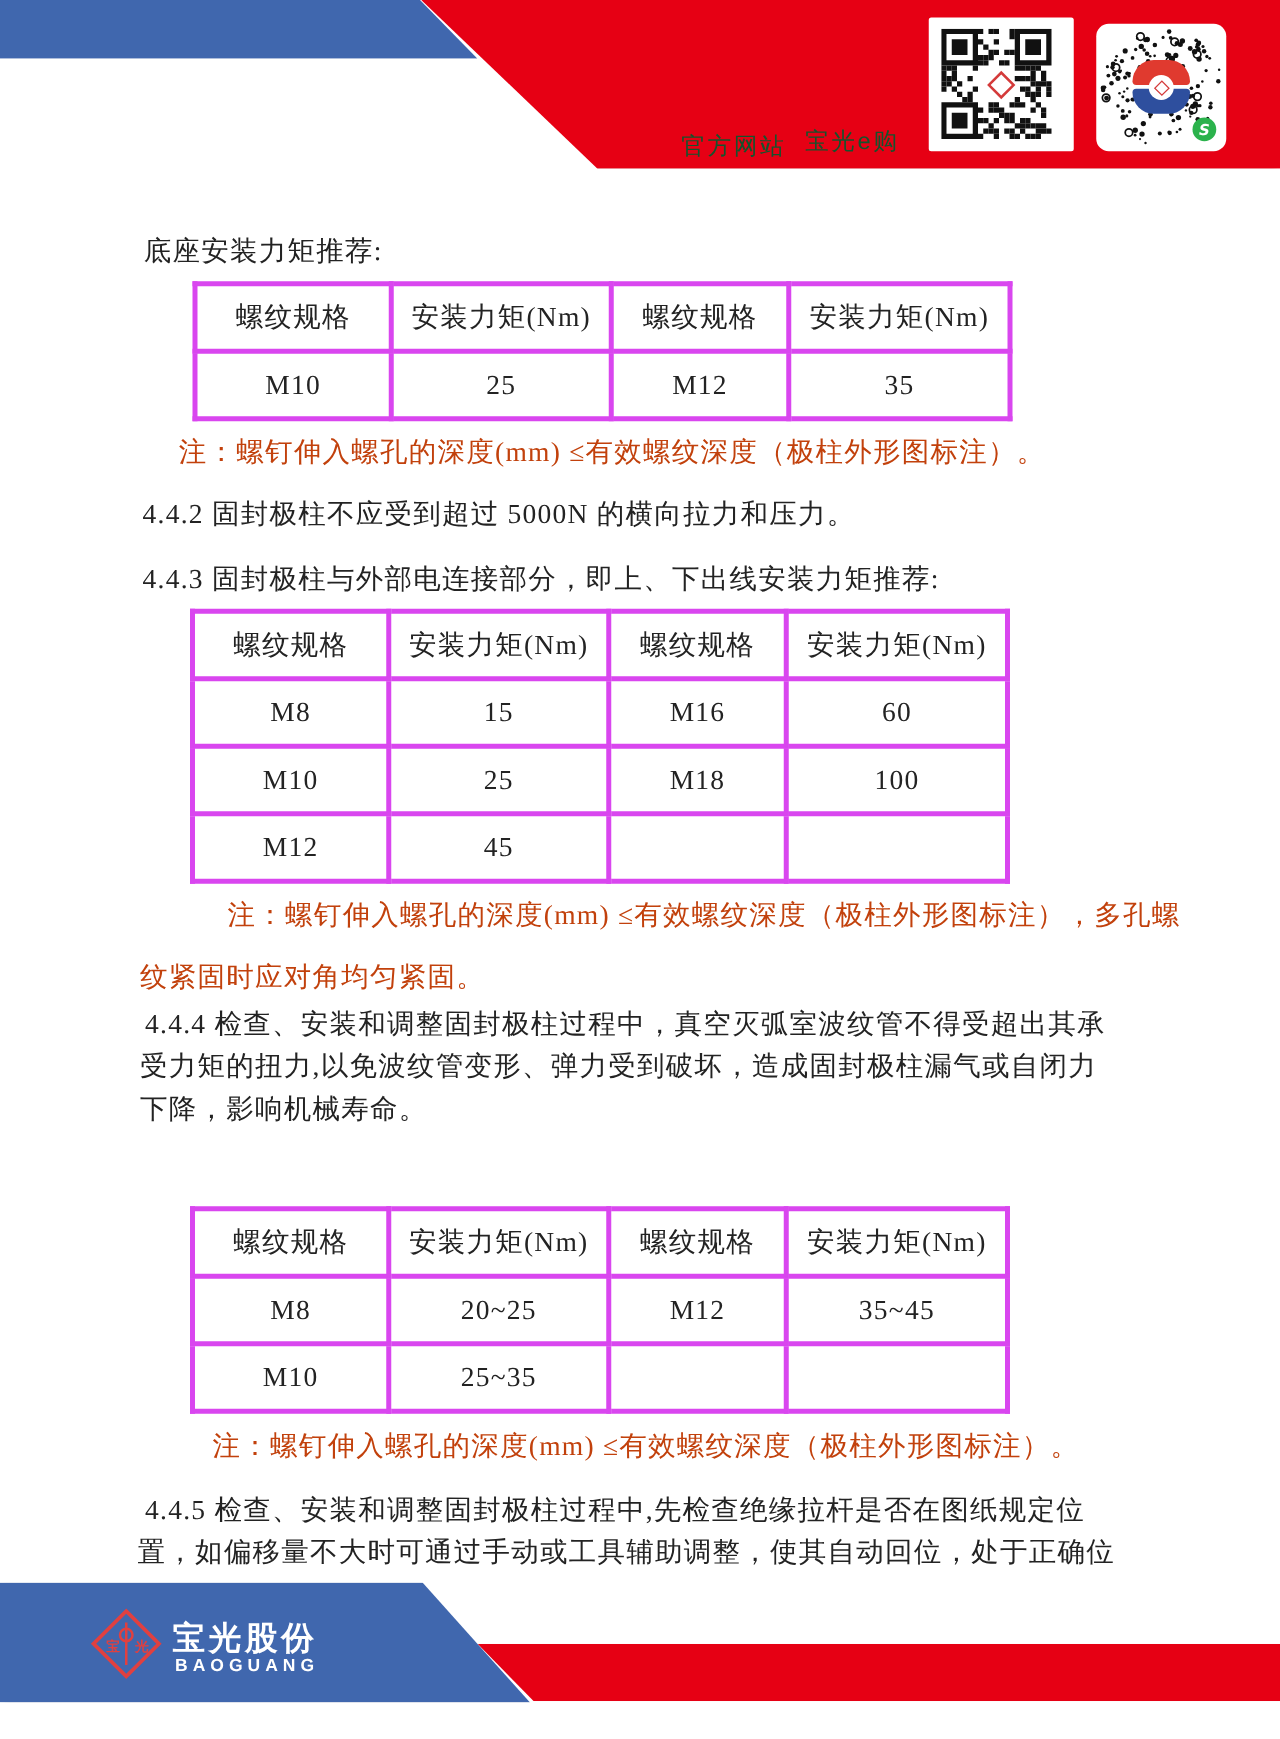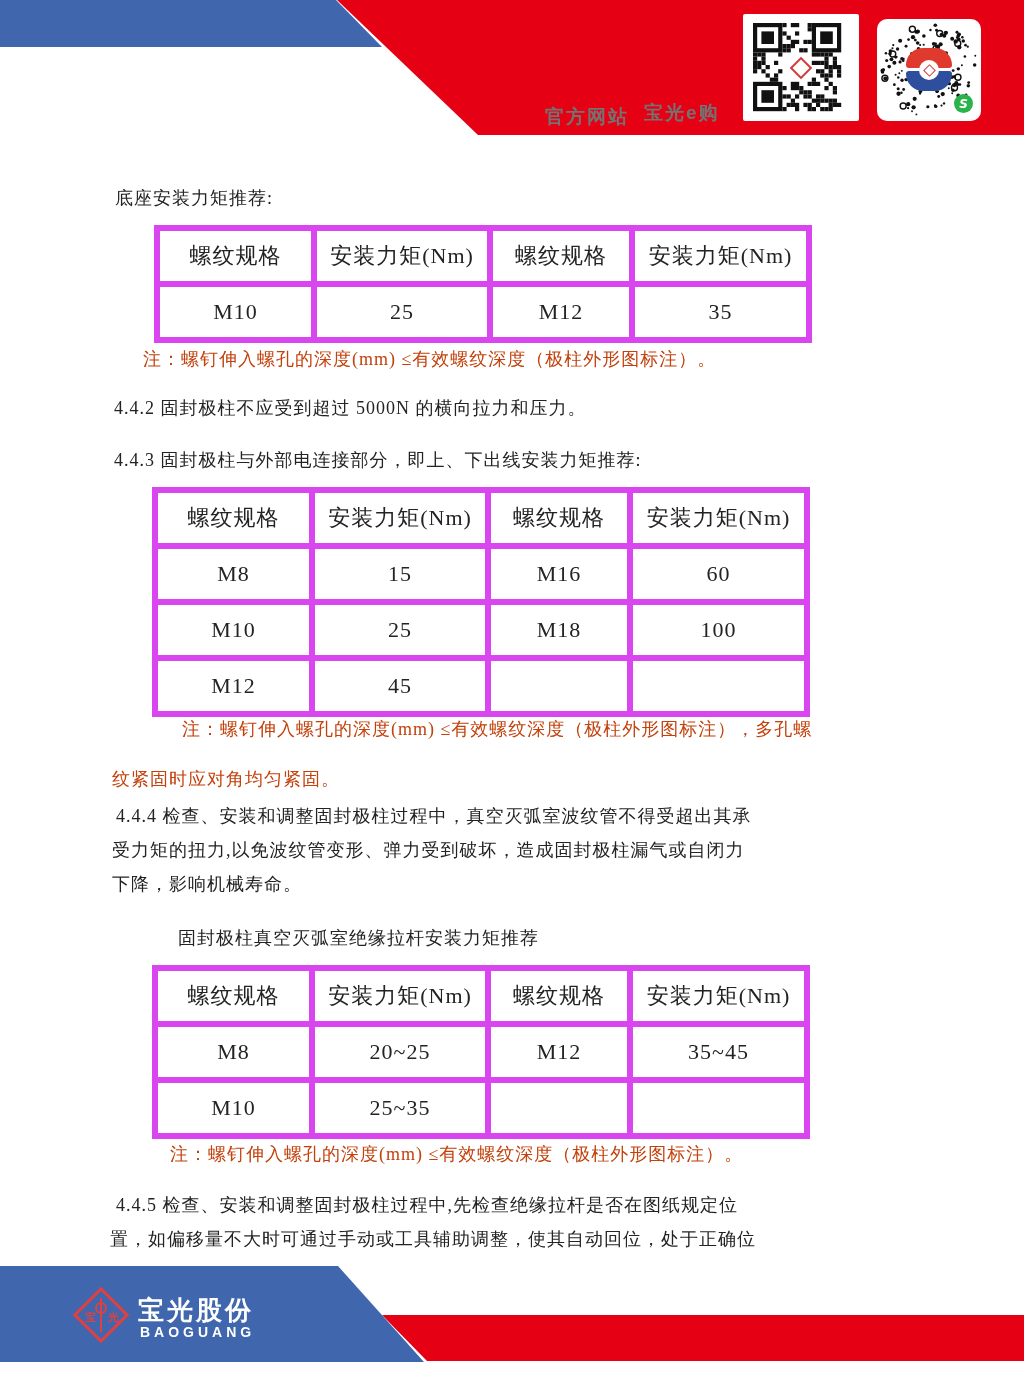--- a/index.html
+++ b/index.html
@@ -21,47 +21,47 @@
   .ftr-red{
     left:0;top:1315px;width:1024px;height:46px;background:#e60014;
     clip-path:polygon(382px 0,1024px 0,1024px 46px,427px 46px);
   }
   .ftr-blue{
     left:0;top:1266px;width:440px;height:96px;background:#4067ae;
     clip-path:polygon(0 0,338px 0,424px 96px,0 96px);
     filter:drop-shadow(4px 2px 3px rgba(60,60,60,.5));
   }
   
-  .hdr-label{position:absolute;color:#737373;font-weight:bold;font-size:19px;letter-spacing:2px;
+  .hdr-label{position:absolute;color:#14532d;font-weight:normal;font-size:19px;letter-spacing:2px;
     font-family:"Liberation Sans","DejaVu Sans",sans-serif;white-space:nowrap;}
   .qr-card{position:absolute;background:#ffffff;display:flex;align-items:center;justify-content:center;}
   .qr1{left:743px;top:14px;width:116px;height:107px;border-radius:2px;}
   .qr2{left:877px;top:19px;width:104px;height:102px;border-radius:10px;}
   .qr-center-diamond{
     position:absolute;left:50%;top:50%;width:16px;height:16px;background:#ffffff;
     transform:translate(-50%,-50%) rotate(45deg);border:2px solid #d43a3a;box-sizing:border-box;
   }
   .emb{position:absolute;left:50%;top:50%;transform:translate(-50%,-50%);width:46px;height:44px;}
   .emb .top{height:20px;background:#e03a2f;border-radius:23px 23px 4px 4px;}
   .emb .bot{height:20px;margin-top:3px;background:#2e4f9e;border-radius:4px 4px 23px 23px;}
   .emb .core{position:absolute;left:50%;top:50%;width:20px;height:20px;background:#ffffff;border-radius:50%;
     transform:translate(-50%,-50%);display:flex;align-items:center;justify-content:center;}
   .emb .core i{display:block;width:9px;height:9px;border:1.5px solid #d43a3a;transform:rotate(45deg);box-sizing:border-box;}
   .mini-badge{
     position:absolute;right:8px;bottom:8px;width:19px;height:19px;border-radius:50%;
     background:#2bb24c;color:#fff;font-family:"DejaVu Sans",sans-serif;font-size:12px;font-weight:bold;
     display:flex;align-items:center;justify-content:center;font-style:italic;
   }
   
-  .para{position:absolute;font-size:18px;letter-spacing:1px;white-space:nowrap;color:#232323;text-align:center;}
+  .para{position:absolute;font-size:22px;letter-spacing:1px;white-space:nowrap;color:#232323;text-align:center;}
   .note{color:#c2410c;}
   
   table.tq{position:absolute;border-collapse:collapse;table-layout:fixed;background:#fff;}
   table.tq td,table.tq th{
-    border:6px solid #d946ef;text-align:center;vertical-align:middle;
+    border:4px solid #d946ef;text-align:center;vertical-align:middle;
     font-size:22px;font-weight:normal;letter-spacing:1px;color:#232323;height:50px;padding:0;
   }
   
   .logo-diamond{position:absolute;left:72px;top:1286px;width:58px;height:58px;}
   .logo-diamond .d{
     position:absolute;left:50%;top:50%;width:40px;height:40px;border:3px solid #e04040;
     transform:translate(-50%,-50%) rotate(45deg);box-sizing:border-box;background:transparent;
   }
   .logo-diamond .ch{position:absolute;top:24px;font-size:11px;color:#e04040;font-weight:bold;}
   .logo-diamond .stem{position:absolute;left:28px;top:12px;width:2px;height:34px;background:#e04040;}
@@ -405,21 +405,20 @@
   </tbody>
     </table>
 
   <div class="para note" style="left:143px;top:717px;margin-left:39px;">注：螺钉伸入螺孔的深度(mm) ≤有效螺纹深度（极柱外形图标注），多孔螺</div>
   <div class="para note" style="left:112px;top:753px;margin-top:14px;">纹紧固时应对角均匀紧固。</div>
 
   <div class="para" style="left:116px;top:804px;">4.4.4 检查、安装和调整固封极柱过程中，真空灭弧室波纹管不得受超出其承</div>
   <div class="para" style="left:112px;top:838px;">受力矩的扭力,以免波纹管变形、弹力受到破坏，造成固封极柱漏气或自闭力</div>
   <div class="para" style="left:112px;top:872px;">下降，影响机械寿命。</div>
 
-  <div class="para" style="left:178px;top:926px;">固封极柱真空灭弧室绝缘拉杆安装力矩推荐</div>
 
   <table class="tq" style="left:152px;top:965px;width:652px;">
     <colgroup>
         <col style="width:157px">
         <col style="width:176px">
         <col style="width:142px">
         <col style="width:177px">
       </colgroup>
     <tbody>
         <tr>

